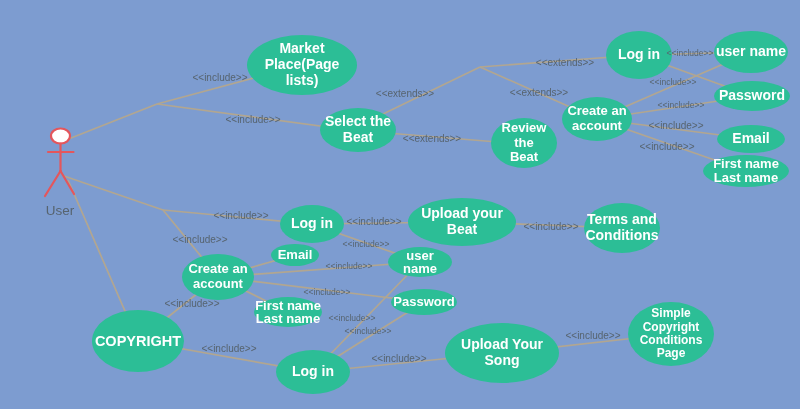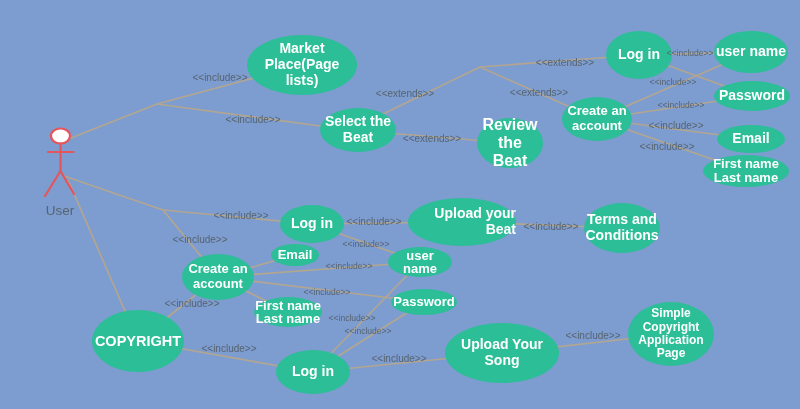--- a/index.html
+++ b/index.html
@@ -88,48 +88,48 @@
       <line x1="48" y1="152" x2="73.5" y2="152"></line>
       <line x1="60.5" y1="171" x2="45" y2="196"></line>
       <line x1="60.5" y1="171" x2="74" y2="194"></line>
     </g>
   </svg>
 
   <div class="node" style="left:247px;top:35px;width:110px;height:60px;">Market Place(Page
 lists)</div>
   <div class="node" style="left:320px;top:108px;width:76px;height:44px;">Select the
 Beat</div>
-  <div class="node" style="left:477px;top:118px;width:66px;height:50px;font-size:16px;">Review the
+  <div class="node" style="left:491px;top:118px;width:66px;height:50px;font-size:13px;">Review the
 Beat</div>
   <div class="node" style="left:606px;top:31px;width:66px;height:48px;">Log in</div>
   <div class="node" style="left:714px;top:31px;width:74px;height:42px;">user name</div>
   <div class="node" style="left:714px;top:81px;width:76px;height:30px;">Password</div>
   <div class="node" style="left:717px;top:125px;width:68px;height:28px;">Email</div>
   <div class="node" style="left:703px;top:155px;width:86px;height:32px;font-size:13px;line-height:1.05;">First name
 Last name</div>
   <div class="node" style="left:562px;top:97px;width:70px;height:44px;font-size:13px;">Create an
 account</div>
   <div class="node" style="left:280px;top:205px;width:64px;height:38px;">Log in</div>
   <div class="node" style="left:271px;top:244px;width:48px;height:22px;font-size:13px;">Email</div>
   <div class="node" style="left:182px;top:254px;width:72px;height:46px;font-size:13px;">Create an
 account</div>
   <div class="node" style="left:254px;top:297px;width:68px;height:30px;font-size:13px;line-height:1.02;">First name
 Last name</div>
   <div class="node" style="left:388px;top:247px;width:64px;height:30px;font-size:13px;line-height:1.02;">user
 name</div>
   <div class="node" style="left:391px;top:289px;width:66px;height:26px;font-size:13px;">Password</div>
   <div class="node" style="left:92px;top:310px;width:92px;height:62px;font-size:14.5px;">COPYRIGHT</div>
   <div class="node" style="left:276px;top:350px;width:74px;height:44px;">Log in</div>
-  <div class="node" style="left:408px;top:198px;width:108px;height:48px;text-align:right;">Upload your Beat</div>
+  <div class="node" style="left:408px;top:198px;width:108px;height:48px;">Upload your Beat</div>
   <div class="node" style="left:584px;top:203px;width:76px;height:50px;font-size:14px;">Terms and
 Conditions</div>
   <div class="node" style="left:445px;top:323px;width:114px;height:60px;">Upload Your Song</div>
   <div class="node" style="left:628px;top:302px;width:86px;height:64px;font-size:12px;line-height:1.12;">Simple
 Copyright
-Application
+Conditions
 Page</div>
 
   <div class="user-label" style="left:60px;top:210px;">User</div>
 
   <div class="elabel" style="left:220px;top:77px;">&lt;&lt;include&gt;&gt;</div>
   <div class="elabel" style="left:253px;top:119px;">&lt;&lt;include&gt;&gt;</div>
   <div class="elabel" style="left:405px;top:93px;">&lt;&lt;extends&gt;&gt;</div>
   <div class="elabel" style="left:432px;top:138px;">&lt;&lt;extends&gt;&gt;</div>
   <div class="elabel" style="left:565px;top:62px;">&lt;&lt;extends&gt;&gt;</div>
   <div class="elabel" style="left:539px;top:92px;">&lt;&lt;extends&gt;&gt;</div>

